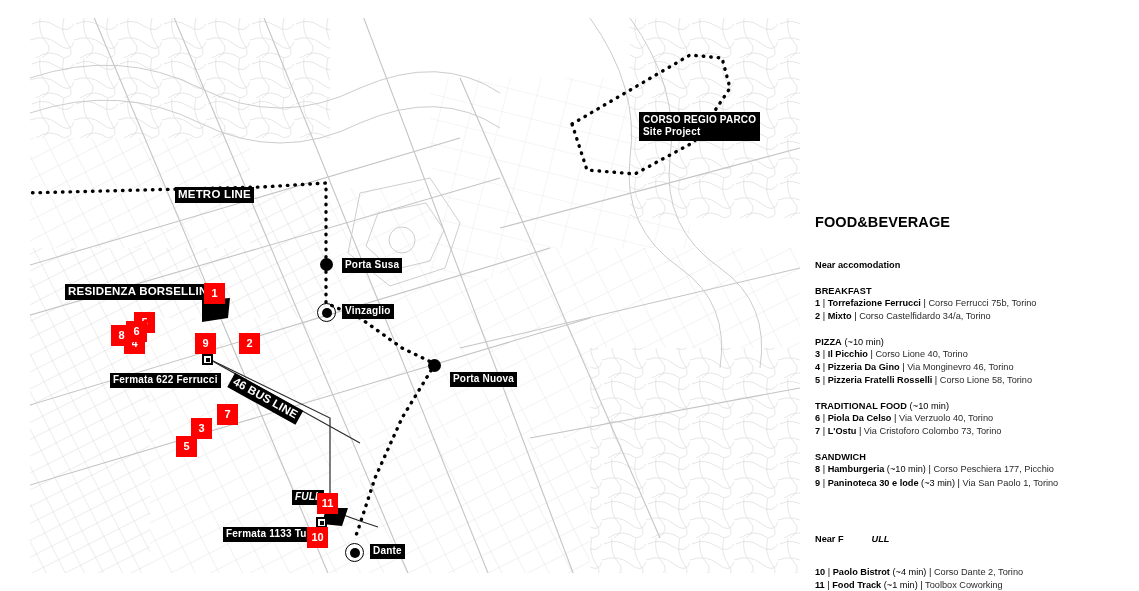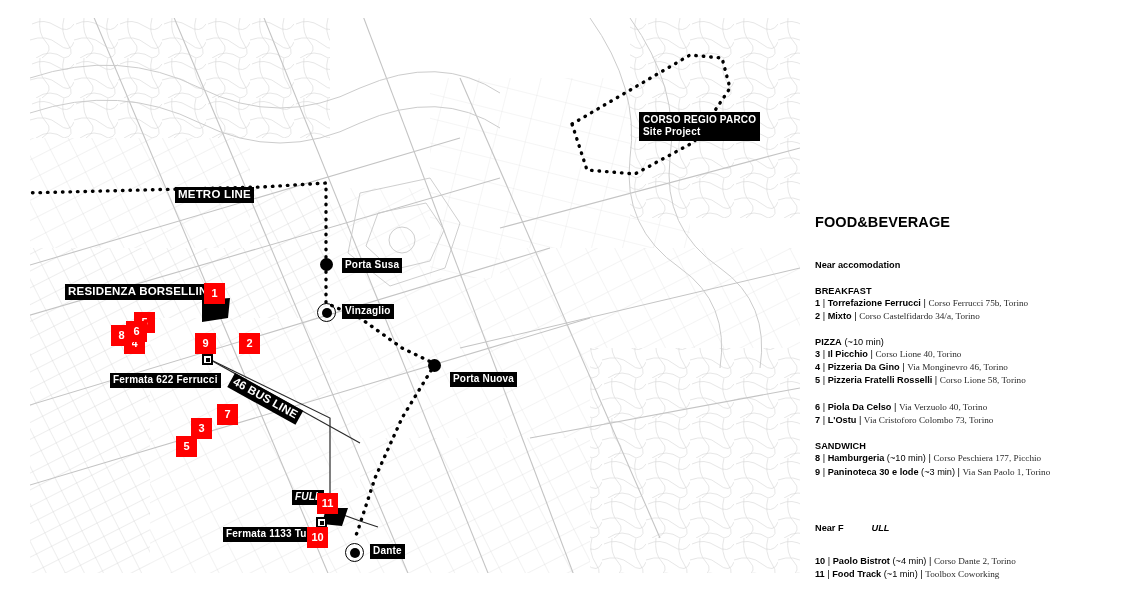--- a/index.html
+++ b/index.html
@@ -140,21 +140,21 @@
   }
   .legend-entry {
     font-size: 9.2px;
     font-weight: normal;
     line-height: 1.42;
     white-space: nowrap;
   }
   .legend-entry .num  { font-weight: bold; }
   .legend-entry .name { font-weight: bold; }
   .legend-entry .mins { font-weight: normal; }
-  .legend-entry .addr { font-weight: normal; color: #2a2a2a; font-family: Liberation Serif, serif; }
+  .legend-entry .addr { font-weight: normal; color: #2a2a2a; }
   .sub-heading {
     font-size: 9.2px;
     font-weight: bold;
     margin-bottom: 16px;
   }
   .sub-heading .ital { font-style: italic; padding-left: 28px; }
   #near-full-block { margin-top: 44px; }
   #near-full-block .sub-heading { margin-bottom: 22px; }
 </style>
 </head>
@@ -326,20 +326,23 @@
     </div>
     <div class="legend-entry">
       <span class="num">4</span> | <span class="name">Pizzeria Da Gino</span><span class="mins"></span> | <span class="addr">Via Monginevro 46, Torino</span>
     </div>
     <div class="legend-entry">
       <span class="num">5</span> | <span class="name">Pizzeria Fratelli Rosselli</span><span class="mins"></span> | <span class="addr">Corso Lione 58, Torino</span>
     </div>
   </div>
 
   <div class="legend-group">
+    <div class="group-heading">
+      <span>TRADITIONAL FOOD</span><span class="suffix"> (~10 min)</span>
+    </div>
     <div class="legend-entry">
       <span class="num">6</span> | <span class="name">Piola Da Celso</span><span class="mins"></span> | <span class="addr">Via Verzuolo 40, Torino</span>
     </div>
     <div class="legend-entry">
       <span class="num">7</span> | <span class="name">L'Ostu</span><span class="mins"></span> | <span class="addr">Via Cristoforo Colombo 73, Torino</span>
     </div>
   </div>
 
   <div class="legend-group">
     <div class="group-heading">

